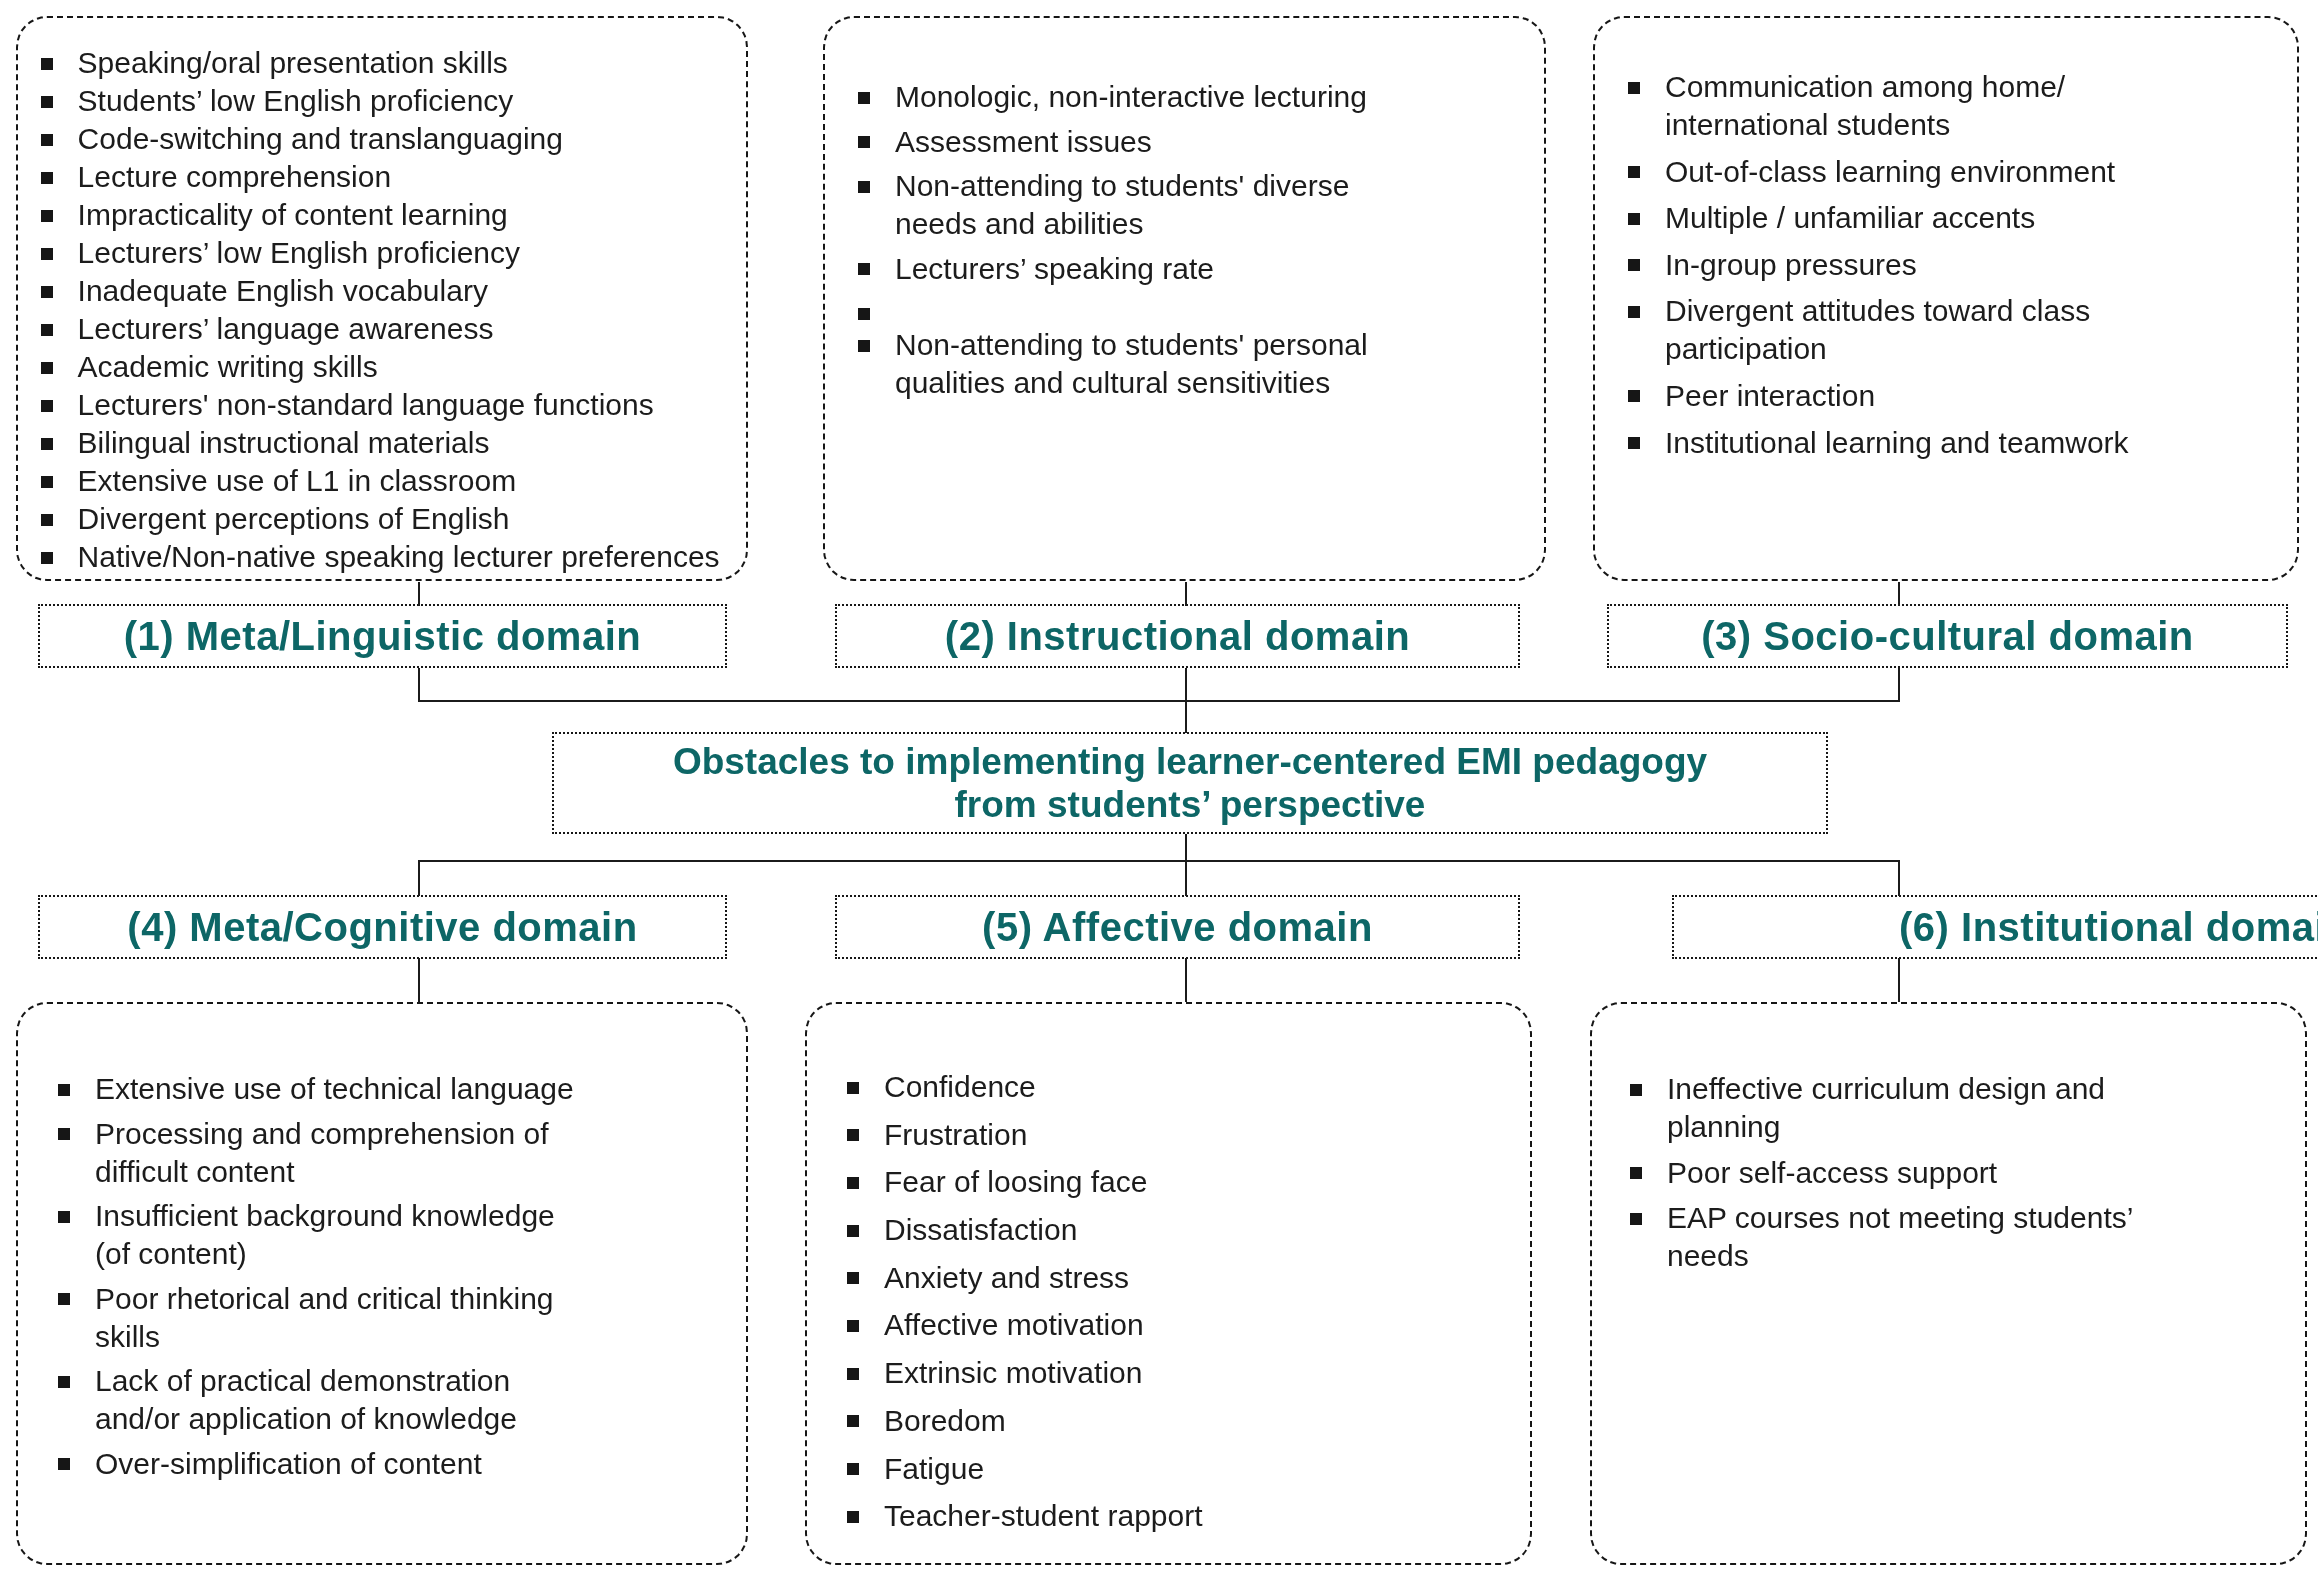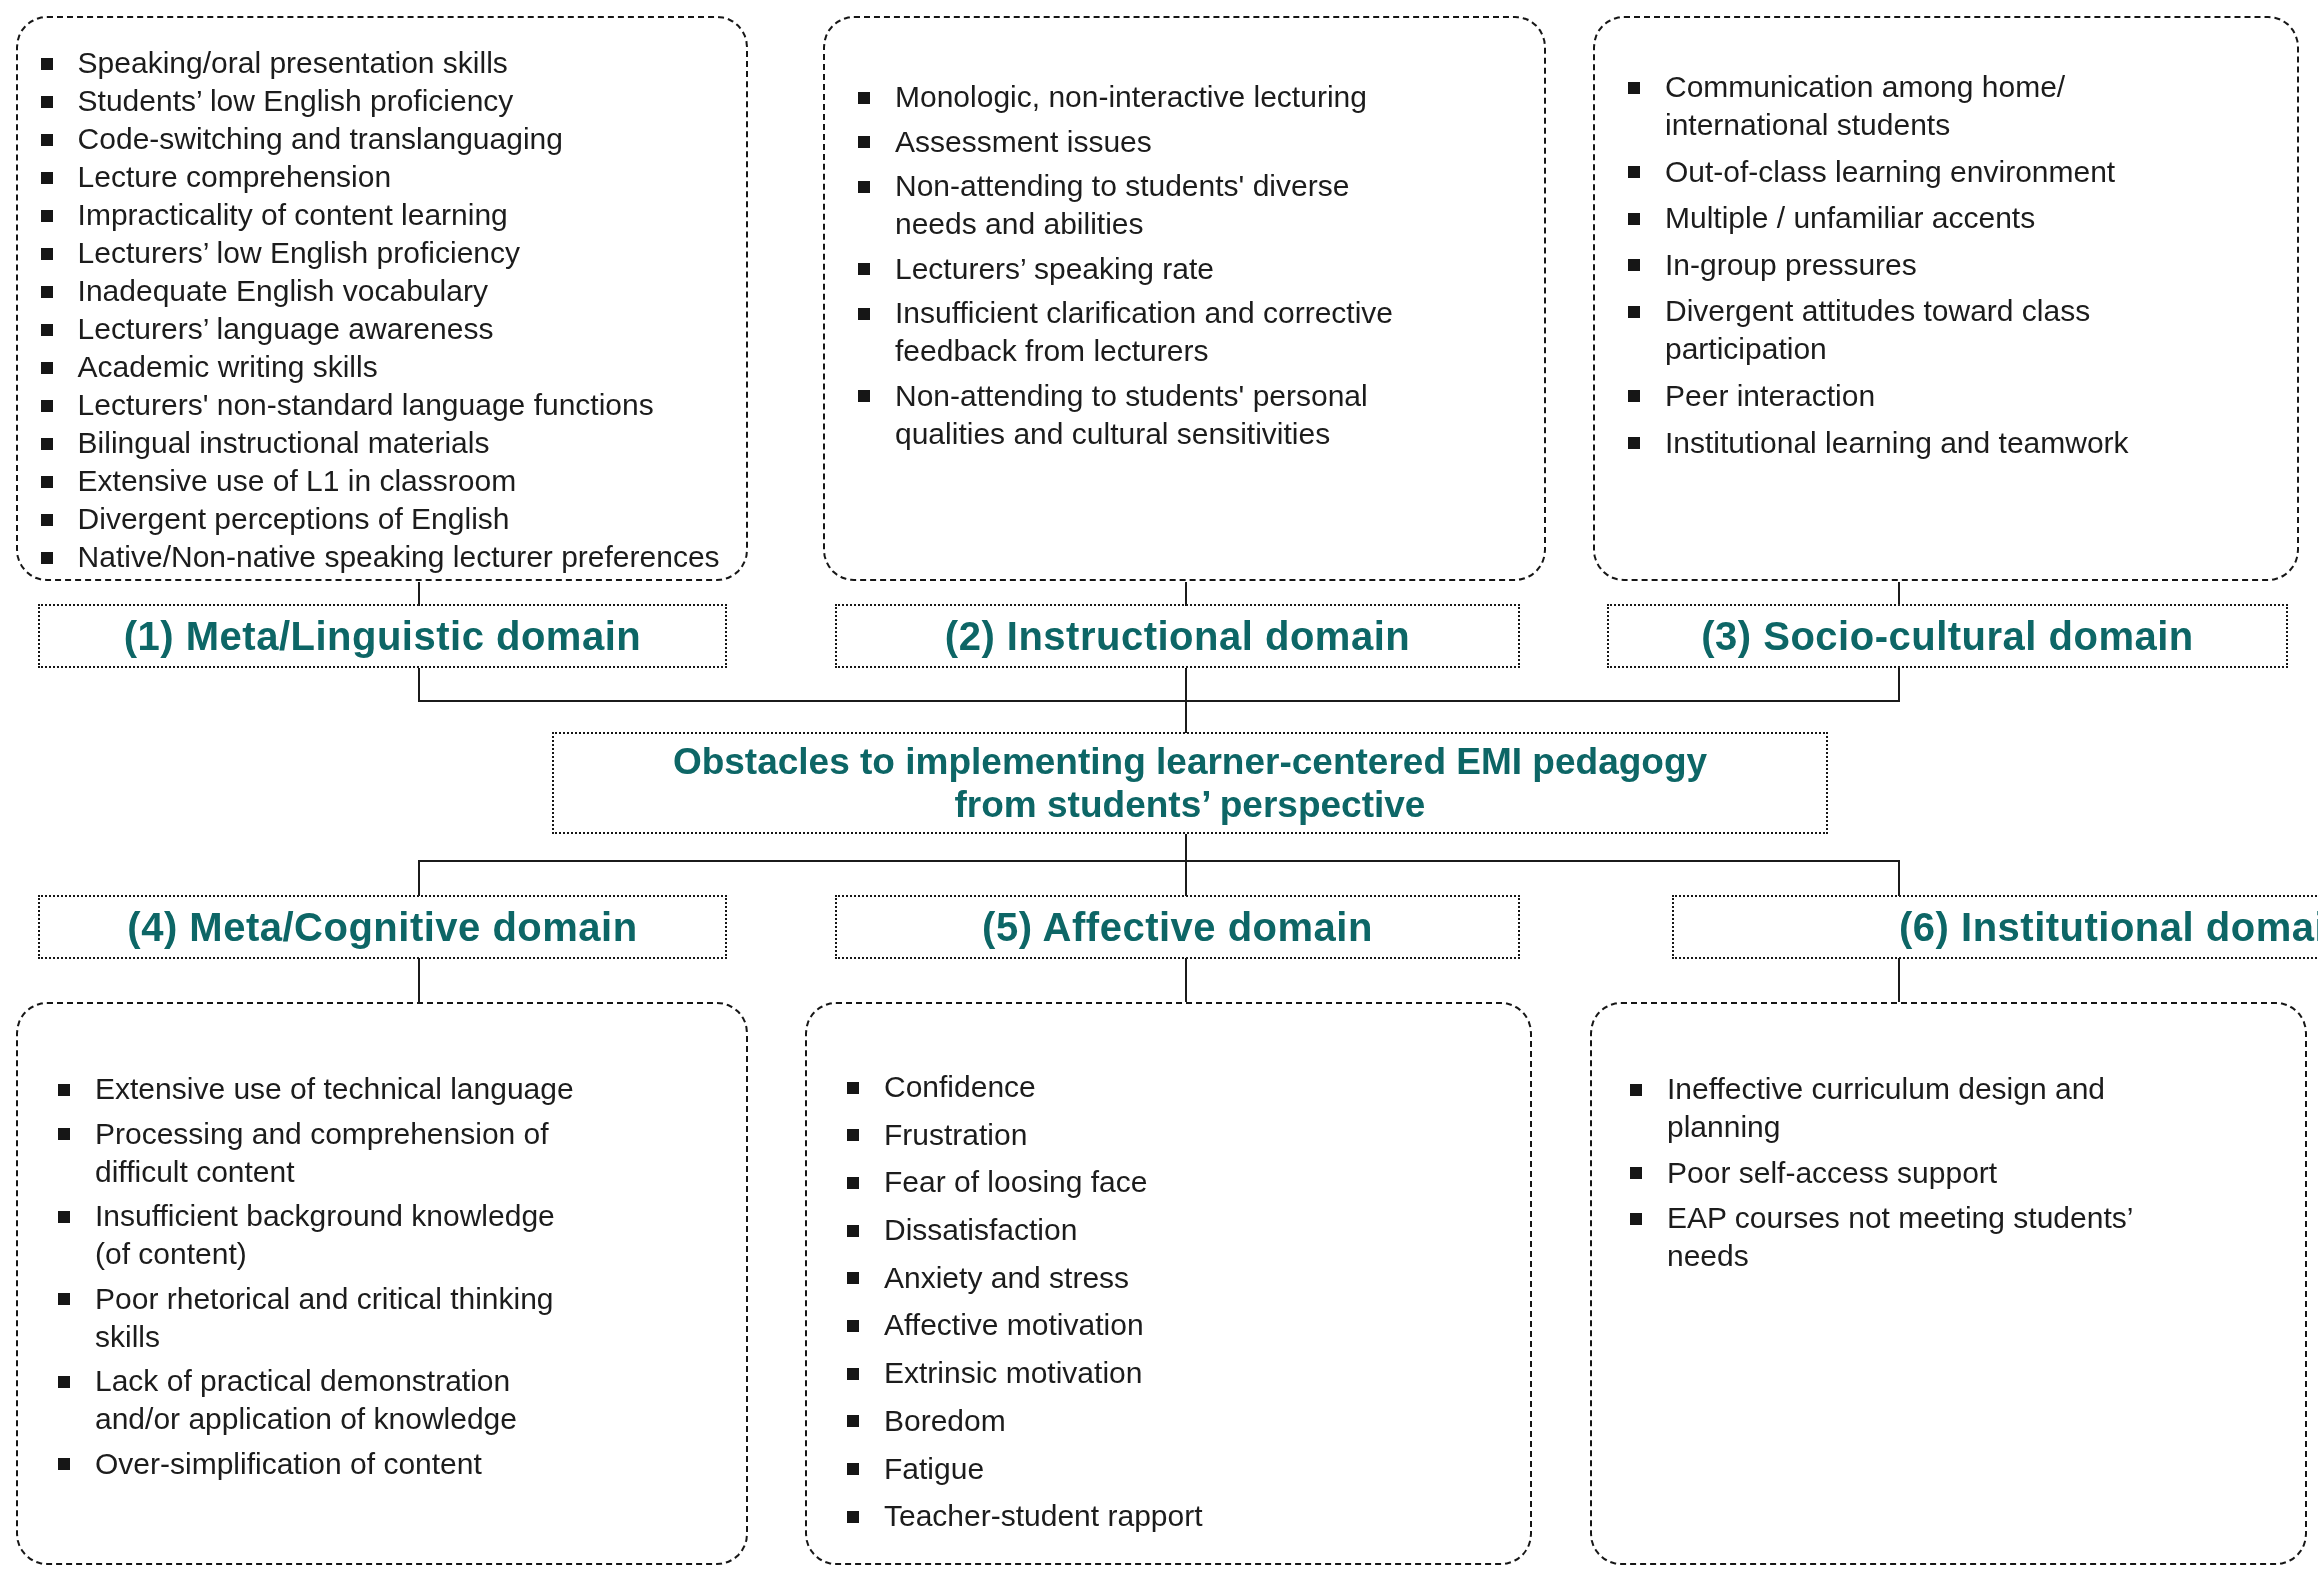--- a/index.html
+++ b/index.html
@@ -105,22 +105,20 @@
           <span class="bullet"></span>
           <span class="item-text">Non-attending to students' diverse
 needs and abilities</span>
         </div>
         <div class="item">
           <span class="bullet"></span>
           <span class="item-text">Lecturers’ speaking rate</span>
         </div>
         <div class="item">
           <span class="bullet"></span>
-          <span class="item-text">Insufficient clarification and corrective
-feedback from lecturers</span>
         </div>
         <div class="item">
           <span class="bullet"></span>
           <span class="item-text">Non-attending to students' personal
 qualities and cultural sensitivities</span>
         </div>
       </div>
   </div>
 
   <div class="content-box" style="left:1593px;top:16px;width:706px;height:565px;padding:50px 10.8px 0 33px;">

